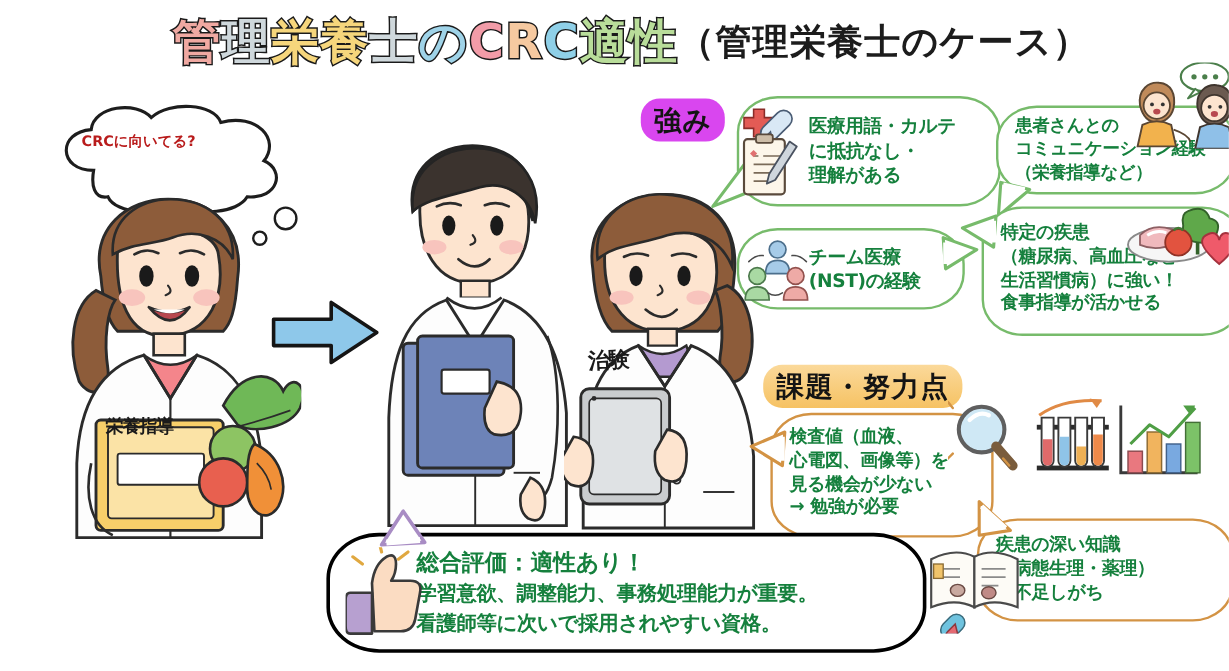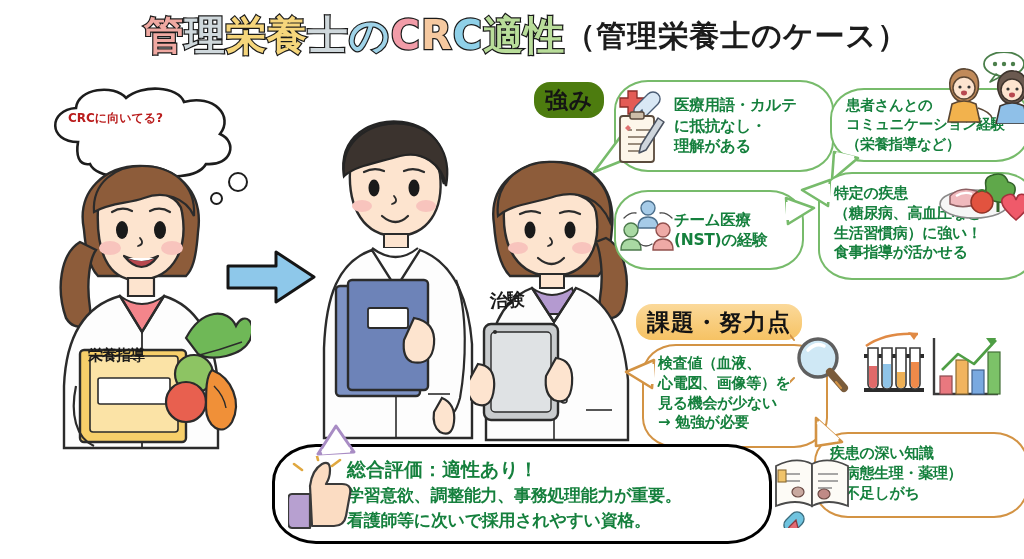--- a/index.html
+++ b/index.html
@@ -42,21 +42,21 @@
   .orange{ border:2.6px solid #d39344; border-radius:34px/30px; }
   .purple{ border:3px solid #000000; border-radius:34px/30px; }
 
   
   .badge{
     position:absolute;border-radius:16px;
     font-weight:bold;color:#141414;
     display:flex;align-items:center;justify-content:center;
     letter-spacing:1px;
   }
-  .badge-green{background:#4d7c0f;}
+  .badge-green{background:#d946ef;}
   .badge-orange{background:linear-gradient(#fbd99a,#f6c263);}
 
   
   .ill{position:absolute;}
   .cloud-text{
     position:absolute;font-size:12px;font-weight:bold;color:#b91c1c;
     white-space:nowrap;letter-spacing:0px;
   }
   .dot{position:absolute;background:#fff;border:2.4px solid #1d1d1d;border-radius:50%;}
 
@@ -279,21 +279,21 @@
     <path d="M40,56 q12,4 14,10" fill="none" stroke="#5a4633" stroke-width="1.6"></path>
 
     <path d="M60,38 C58,24 68,18 76,19 C86,20 90,28 88,40 C86,48 80,52 74,52 C66,52 62,46 60,38 Z" fill="#6b5a50" stroke="#3f352e" stroke-width="1.6"></path>
     <circle cx="74" cy="38" r="11" fill="#fde4cf" stroke="#3f352e" stroke-width="1.5"></circle>
     <circle cx="70" cy="37" r="1.6" fill="#333"></circle>
       <circle cx="79" cy="37" r="1.6" fill="#333"></circle>
     <ellipse cx="74" cy="43" rx="3" ry="2.4" fill="#b8484f"></ellipse>
     <path d="M62,54 q12,-6 24,0 l4,18 h-32 z" fill="#8fc0e8" stroke="#3f352e" stroke-width="1.6"></path>
   </svg>
 
-  <div class="bubble green" style="left:600px;top:190px;width:190px;height:80px;padding-left:58px;">
+  <div class="bubble green" style="left:600px;top:190px;width:190px;height:68px;padding-left:58px;">
     <div class="txt">チーム医療
 (NST)の経験</div>
   </div>
   <svg style="position:absolute;left:768px;top:194px;" width="36" height="34">
     <path d="M4,4 L32,14 L6,30 Z" fill="#ffffff" stroke="#77bb6b" stroke-width="2.6" stroke-linejoin="round"></path>
     <path d="M6,8 L6,26" stroke="#ffffff" stroke-width="4"></path>
   </svg>
   <svg style="position:absolute;left:606px;top:196px;" width="56" height="56">
     <circle cx="28" cy="12" r="7" fill="#a6cbe8" stroke="#4c6f8c" stroke-width="1.4"></circle>
     <path d="M18,32 q0,-11 10,-11 q10,0 10,11 z" fill="#a6cbe8" stroke="#4c6f8c" stroke-width="1.4"></path>

